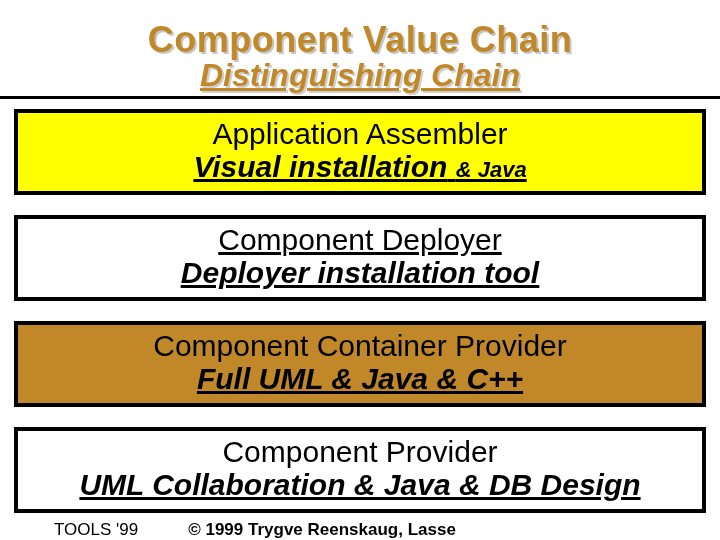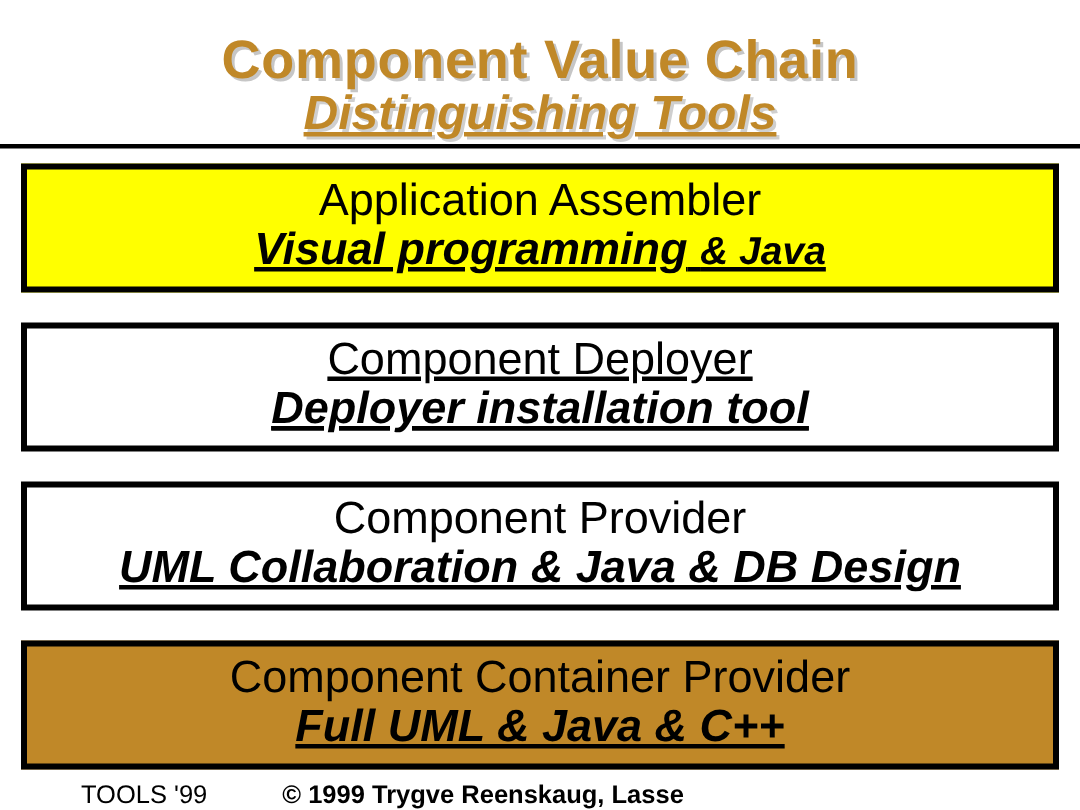--- a/index.html
+++ b/index.html
@@ -52,21 +52,21 @@
   }
   .block .tool {
     font-size: 30px;
     font-weight: bold;
     font-style: italic;
     color: #000;
     line-height: 1.1;
     text-decoration: underline;
   }
   .small-suffix {
-    font-size: 26px;
+    font-size: 22px;
   }
   .b1 { background: #ffff00; }
   .b2 { background: #ffffff; text-decoration: underline; }
   .b3 { background: #ffffff; }
   .b4 { background: #c08828; }
   .footer {
     position: absolute;
     bottom: 0;
     left: 0;
     width: 100%;
@@ -78,47 +78,47 @@
     align-items: center;
   }
   .footer .ref { white-space: nowrap; }
   .footer .copy { white-space: nowrap; font-weight: bold; }
 </style>
 </head>
 <body>
 
 <div class="header">
   <div class="title">Component Value Chain</div>
-  <div class="subtitle">Distinguishing Tools</div>
+  <div class="subtitle">Distinguishing Chain</div>
 </div>
 <div class="rule"></div>
 
 <div class="stack">
 
   <div class="block b1">
     <div class="role">Application Assembler</div>
     <div class="tool">
-      <span>Visual programming</span>
+      <span>Visual installation</span>
       <span class="small-suffix">&amp; Java</span>
     </div>
   </div>
 
   <div class="block b2">
     <div class="role">Component Deployer</div>
     <div class="tool">Deployer installation tool</div>
   </div>
 
+  <div class="block b4">
+    <div class="role">Component Container Provider</div>
+    <div class="tool">Full UML &amp; Java &amp; C++</div>
+  </div>
+
   <div class="block b3">
     <div class="role">Component Provider</div>
     <div class="tool">UML Collaboration &amp; Java &amp; DB Design</div>
-  </div>
-
-  <div class="block b4">
-    <div class="role">Component Container Provider</div>
-    <div class="tool">Full UML &amp; Java &amp; C++</div>
   </div>
 
 </div>
 
 <div class="footer">
   <span class="ref">TOOLS '99</span>
   <span class="copy">© 1999 Trygve Reenskaug, Lasse</span>
 </div>
 
 </body></html>

